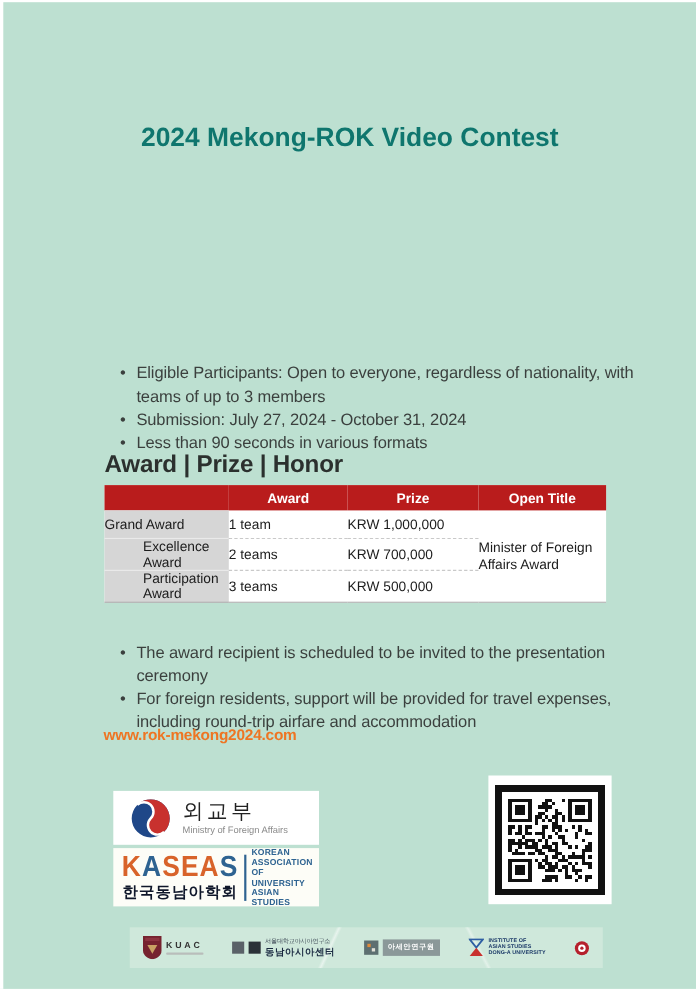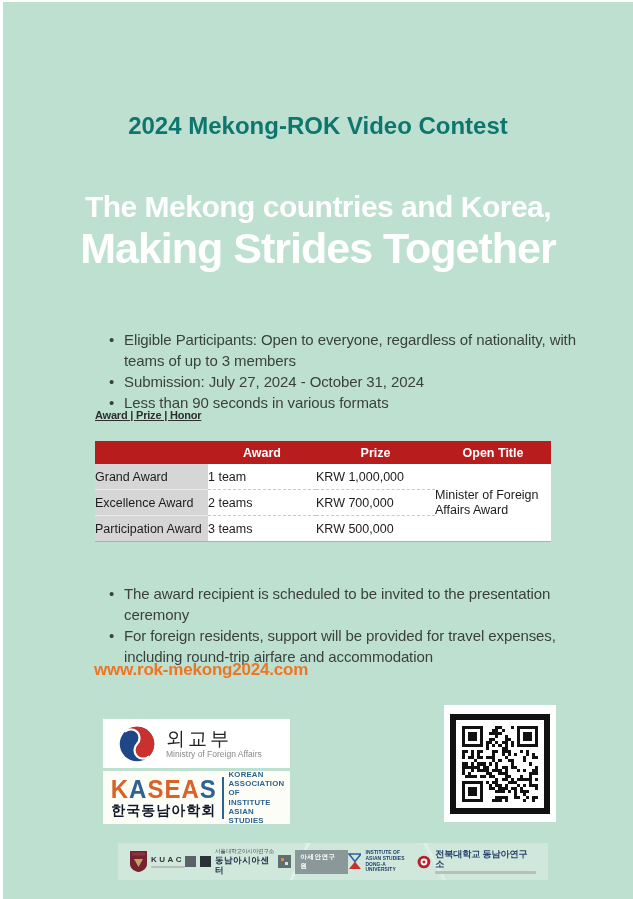--- a/index.html
+++ b/index.html
@@ -25,42 +25,42 @@
     position:absolute;list-style:none;margin:16px;padding:0;
     color:#3b403e;font-size:15px;line-height:21px;letter-spacing:-0.1px;
   }
   ul.bullets li{padding-left:15px;position:relative;}
   ul.bullets li::before{content:"•";position:absolute;left:0;top:0;color:#3b403e;}
   ul.info{left:90px;top:311px;width:487px;}
   ul.notes{left:90px;top:565px;width:490px;}
   
   .section-heading{
     position:absolute;left:92px;top:407px;
-    font-size:11px;font-weight:700;color:#2b302e;letter-spacing:-0.2px;text-decoration:underline;
+    font-size:22px;font-weight:700;color:#2b302e;letter-spacing:-0.2px;
   }
   
   table.award{
     position:absolute;left:92px;top:439px;width:456px;
     border-collapse:collapse;table-layout:fixed;
     font-size:12.5px;color:#1c1c1c;background:#ffffff;
     border-bottom:1px solid #aeaeae;
   }
   table.award thead th{
     background:#b91c1c;color:#ffffff;font-weight:700;
     height:23px;padding:0;text-align:center;font-size:12.5px;
   }
   table.award td{height:25px;padding:0;text-align:left;vertical-align:middle;}
   table.award td.rowhead{background:#d6d6d6;}
-  table.award tr + tr td.rowhead{border-top:1px solid #eaeaea;}
+  table.award tr + tr td.rowhead{border-top:1px solid #eaeaea;padding-left:35px;}
   table.award tr + tr td.cell{border-top:1px dashed #c9c9c9;}
   table.award td.merged{line-height:15px;}
   
   .website{
     position:absolute;left:91px;top:658px;
-    font-size:17px;font-weight:700;color:#ee7523;letter-spacing:-0.2px;cursor:pointer;
+    font-size:14px;font-weight:700;color:#ee7523;letter-spacing:-0.2px;cursor:pointer;
   }
   
   .mofa-box{
     position:absolute;left:100px;top:717px;width:187px;height:49px;
     background:#ffffff;display:flex;align-items:center;
   }
   .mofa-box svg{margin-left:15px;flex:0 0 auto;}
   .mofa-text{margin-left:10px;}
   .mofa-kr{font-size:19px;color:#222;letter-spacing:3px;line-height:21px;}
   .mofa-en{font-size:8.5px;color:#8a8a8a;line-height:11px;}
@@ -103,24 +103,20 @@
   .donga-l{font-size:4.9px;font-weight:700;color:#1c3a68;line-height:5.8px;letter-spacing:0.1px;}
   .jb-label{font-size:9.2px;font-weight:700;color:#29416b;line-height:10px;letter-spacing:-0.2px;}
 </style>
 </head>
 <body>
 
 <div class="poster">
 
   <div class="title">2024 Mekong-ROK Video Contest</div>
 
-  <div class="headline">
-    <div class="l1">The Mekong countries and Korea,</div>
-    <div class="l2">Making Strides Together</div>
-  </div>
 
   <ul class="bullets info">
     <li>Eligible Participants: Open to everyone, regardless of nationality, with teams of up to 3 members</li>
     <li>Submission: July 27, 2024 - October 31, 2024</li>
     <li>Less than 90 seconds in various formats</li>
   </ul>
 
   <div class="section-heading">Award | Prize | Honor</div>
 
   <table class="award">
@@ -182,21 +178,21 @@
   <div class="kaseas-box">
     <div class="kaseas-left">
       <div class="kaseas-acronym" id="kaseas-letters"><span style="color: rgb(216, 99, 42);">K</span><span style="color: rgb(46, 99, 145);">A</span><span style="color: rgb(216, 99, 42);">S</span><span style="color: rgb(216, 99, 42);">E</span><span style="color: rgb(216, 99, 42);">A</span><span style="color: rgb(46, 99, 145);">S</span></div>
       <div class="kaseas-kr">한국동남아학회</div>
     </div>
     <div class="kaseas-divider"></div>
     <div class="kaseas-en">
       <div>KOREAN</div>
       <div>ASSOCIATION</div>
       <div>OF</div>
-      <div>INSTITUTE</div>
+      <div>UNIVERSITY</div>
       <div>ASIAN STUDIES</div>
     </div>
   </div>
 
   <div class="qr-box">
     <svg id="qr-svg" width="100" height="104" viewBox="0 0 33 33" shape-rendering="crispEdges">
         <rect x="1" y="1" width="31" height="31" fill="none" stroke="#111" stroke-width="2"></rect>
         <rect x="4" y="4" width="1" height="1" fill="#111"></rect>
         <rect x="5" y="4" width="1" height="1" fill="#111"></rect>
         <rect x="6" y="4" width="1" height="1" fill="#111"></rect>
@@ -527,20 +523,16 @@
         <div class="donga-l">DONG-A UNIVERSITY</div>
       </div>
     </div>
 
     <div class="pl">
       <svg width="14" height="14" viewBox="0 0 14 14">
         <circle cx="7" cy="7" r="6.4" fill="#b5202c"></circle>
         <circle cx="7" cy="7" r="3.4" fill="#ffffff"></circle>
         <circle cx="7" cy="7" r="1.5" fill="#b5202c"></circle>
       </svg>
-      <div class="pl-col">
-        <div class="jb-label">전북대학교 동남아연구소</div>
-        <div class="tiny-bar" style="width:100%"></div>
-      </div>
     </div>
 
   </div>
 </div>
 
 </body></html>

